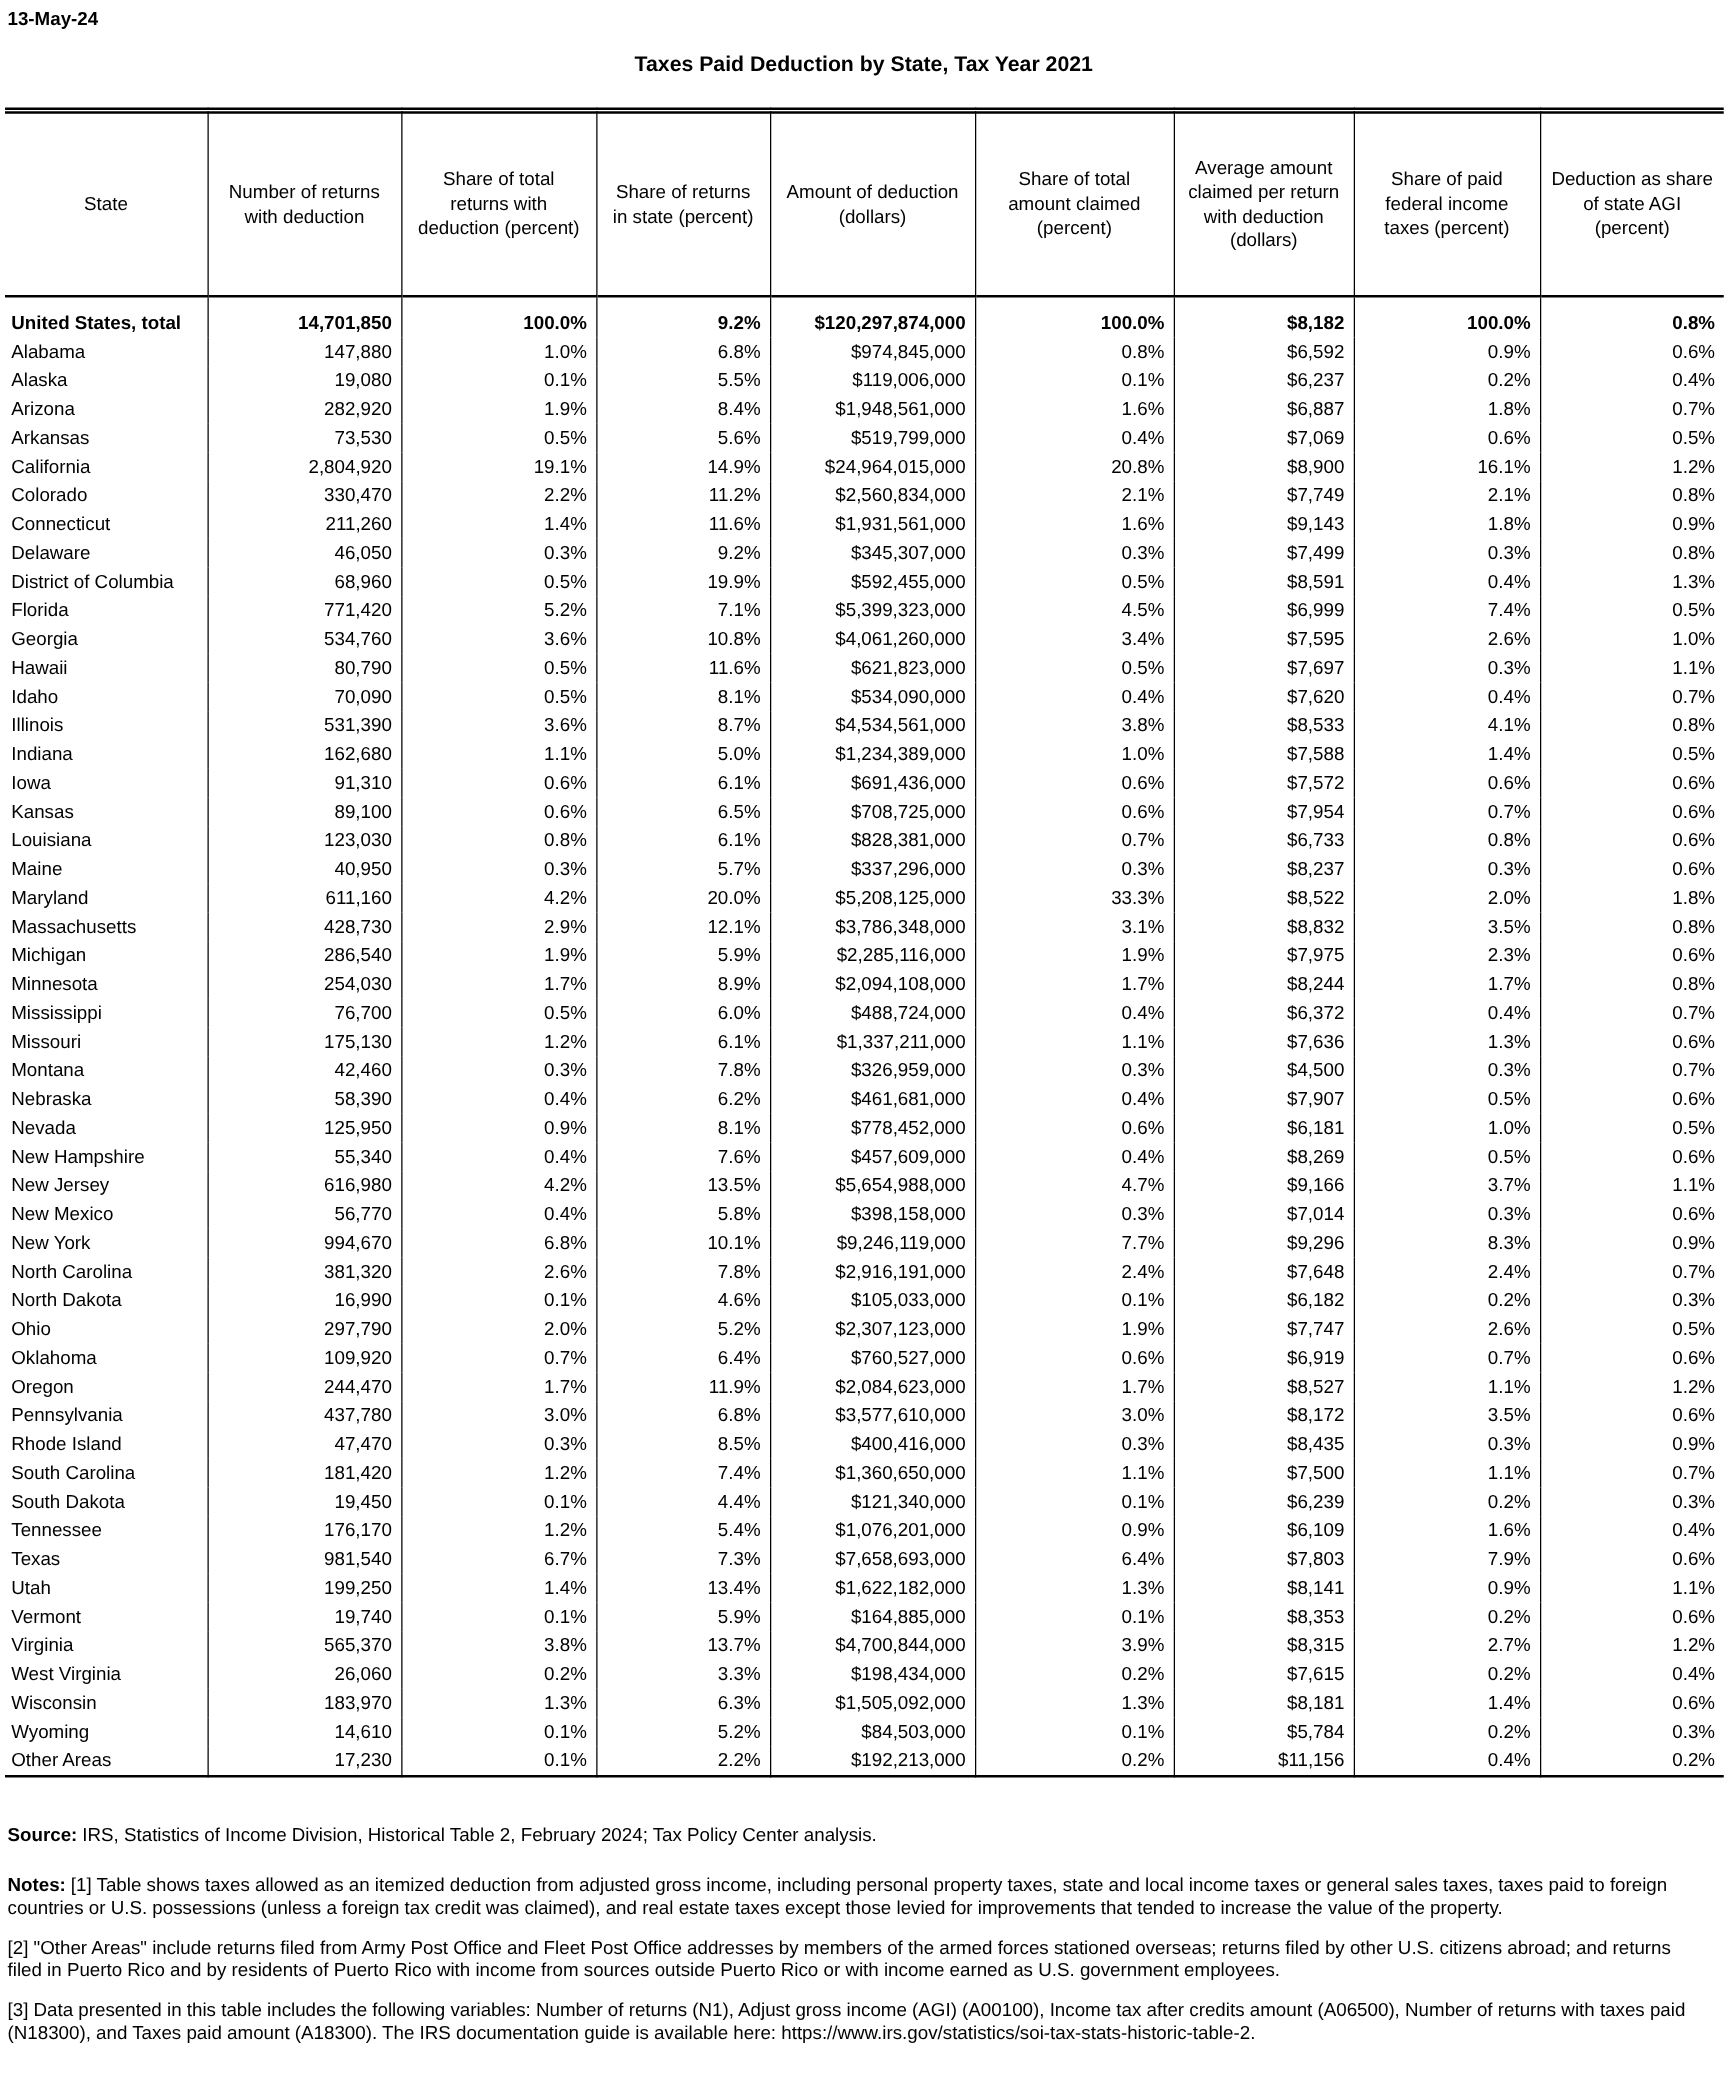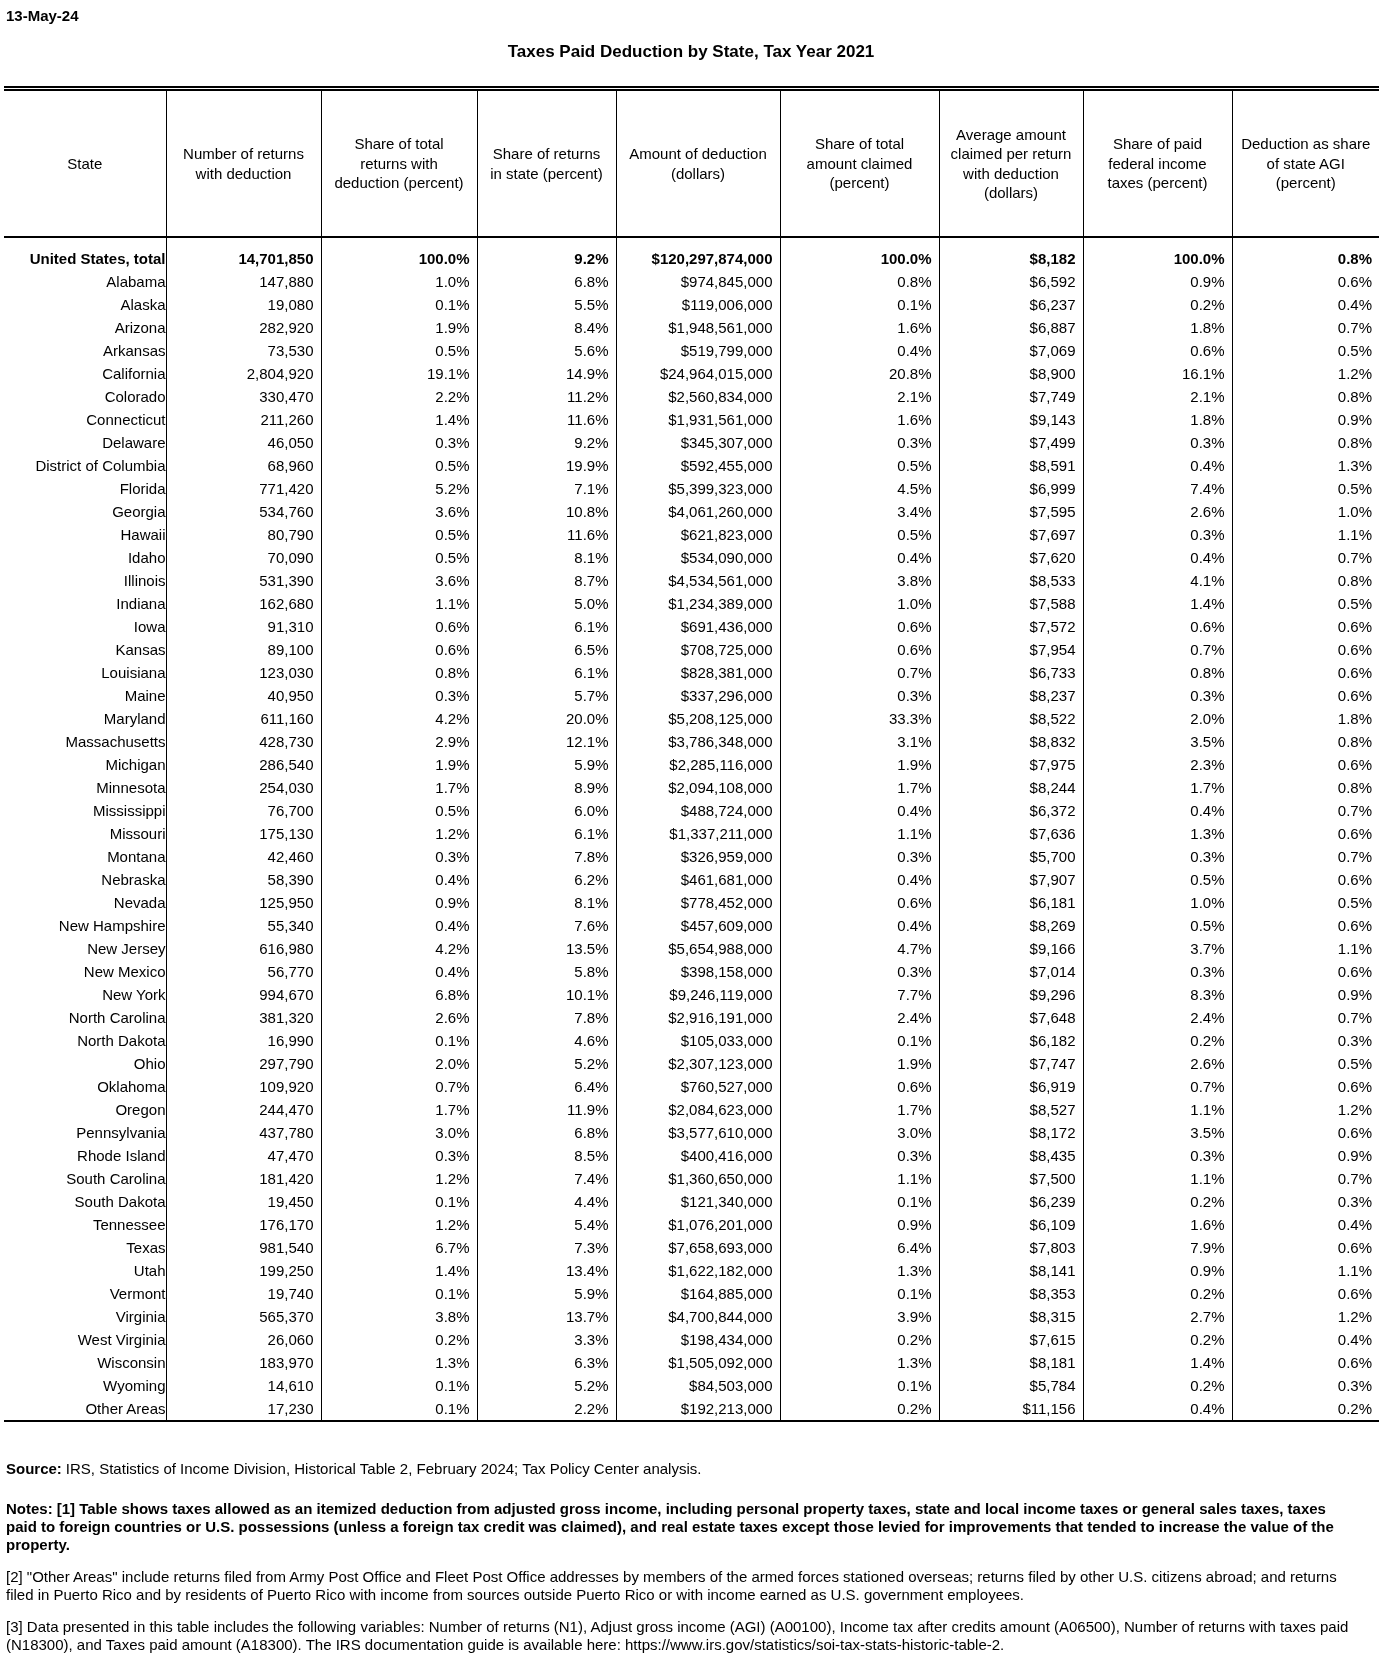--- a/index.html
+++ b/index.html
@@ -49,30 +49,30 @@
     padding: 0 8px;
     line-height: 1.3;
   }
   tbody td {
     height: 23px;
     line-height: 23px;
     white-space: nowrap;
     overflow: hidden;
     padding: 0;
   }
-  tbody td.state { text-align: right; padding-left: 5px; }
+  tbody td.state { text-align: left; padding-left: 5px; }
   tbody td.num   { text-align: right; padding-right: 7px; }
   tbody tr:first-child td { font-weight: bold; padding-top: 9px; }
   .footer {
     margin: 38px 22px 0 6px;
     font-size: 15px;
     line-height: 18px;
   }
   .footer p { margin: 0 0 0 0; }
-  .footer .gap-lg { margin-top: 22px; font-weight: bold; }
+  .footer .gap-lg { margin-top: 22px; }
   .footer .gap-md { margin-top: 14px; }
   .footer strong { margin-right: 4px; }
 </style>
 </head>
 <body>
 
 <div class="date">13-May-24</div>
 <div class="title">Taxes Paid Deduction by State, Tax Year 2021</div>
 
 <table class="data">
@@ -387,21 +387,21 @@
         <td class="num">1.3%</td>
         <td class="num">0.6%</td>
       </tr>
       <tr>
         <td class="state">Montana</td>
         <td class="num">42,460</td>
         <td class="num">0.3%</td>
         <td class="num">7.8%</td>
         <td class="num">$326,959,000</td>
         <td class="num">0.3%</td>
-        <td class="num">$5,700</td>
+        <td class="num">$4,500</td>
         <td class="num">0.3%</td>
         <td class="num">0.7%</td>
       </tr>
       <tr>
         <td class="state">Nebraska</td>
         <td class="num">58,390</td>
         <td class="num">0.4%</td>
         <td class="num">6.2%</td>
         <td class="num">$461,681,000</td>
         <td class="num">0.4%</td>

